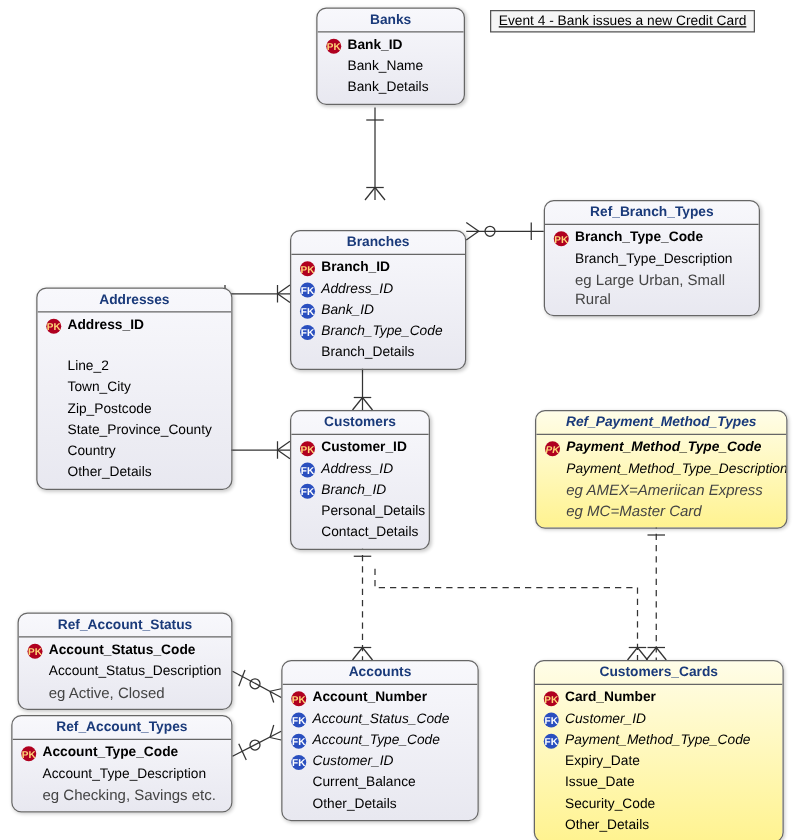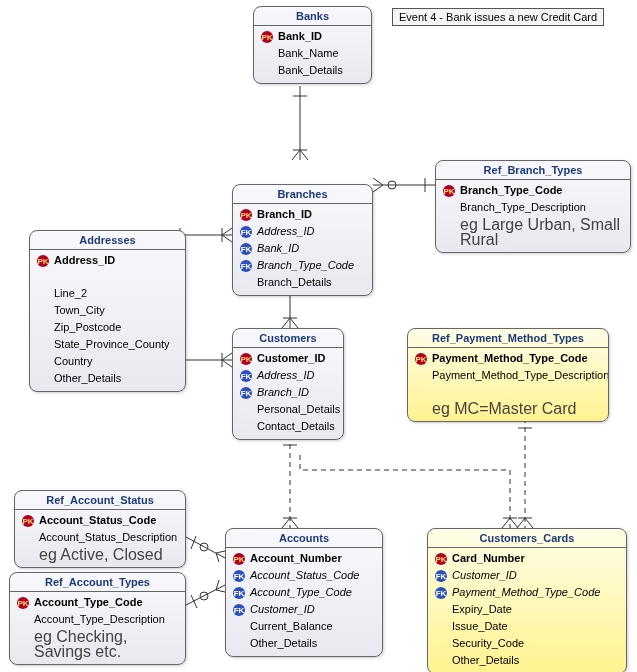--- a/index.html
+++ b/index.html
@@ -47,27 +47,28 @@
     display: inline-flex;
     align-items: flex-start;
     justify-content: center;
     flex: 0 0 14px;
     margin-right: 4px;
   }
   .key-icon svg { display:block; }
   .attr-name { flex: 1; color: #000; }
   .fk .attr-name { font-style: italic; }
   .pk .attr-name { font-weight: bold; }
-  .note-text { color: #444; font-size: 16px; }
+  .note-text { color: #444; font-size: 12px; }
   .event-label {
     position: absolute;
     border: 1px solid #555;
     background: #f5f5f5;
     padding: 2px 6px;
     font-size: 11px;
+    text-decoration: underline;
     color: #000;
   }
   svg.connectors {
     position: absolute;
     top: 0; left: 0;
     width: 637px; height: 672px;
     pointer-events: none;
   }
 </style>
 </head>
@@ -203,21 +204,21 @@
         </span>
         <span class="attr-name ">Branch_Type_Code</span>
       </div>
       <div class="attr-row ">
         <span class="key-icon"></span>
         <span class="attr-name ">Branch_Details</span>
       </div>
     </div>
 </div>
 
-<div class="entity" style="left:435px; top:160px; width:196px;">
+<div class="entity" style="left:435px; top:160px; width:173px;">
   <div class="entity-title">Ref_Branch_Types</div>
   <div class="entity-body">
       <div class="attr-row pk">
         <span class="key-icon">
           <svg width="14" height="14">
             <circle cx="7" cy="7" r="6" fill="#b00020"></circle>
             <text x="7" y="10" text-anchor="middle" font-size="8" fill="#ffd777" font-weight="bold">PK</text>
           </svg>
         </span>
         <span class="attr-name ">Branch_Type_Code</span>
@@ -309,38 +310,39 @@
         <span class="key-icon"></span>
         <span class="attr-name ">Personal_Details</span>
       </div>
       <div class="attr-row ">
         <span class="key-icon"></span>
         <span class="attr-name ">Contact_Details</span>
       </div>
     </div>
 </div>
 
-<div class="entity highlight" style="left:407px; top:328px; width:202px;">
+<div class="entity highlight" style="left:428px; top:328px; width:202px;font-style:italic;">
   <div class="entity-title">Ref_Payment_Method_Types</div>
   <div class="entity-body">
       <div class="attr-row pk">
         <span class="key-icon">
           <svg width="14" height="14">
             <circle cx="7" cy="7" r="6" fill="#b00020"></circle>
             <text x="7" y="10" text-anchor="middle" font-size="8" fill="#ffd777" font-weight="bold">PK</text>
           </svg>
         </span>
         <span class="attr-name ">Payment_Method_Type_Code</span>
       </div>
       <div class="attr-row ">
         <span class="key-icon"></span>
         <span class="attr-name ">Payment_Method_Type_Description</span>
       </div>
       <div class="attr-row ">
         <span class="key-icon"></span>
+        <span class="attr-name note-text">eg AMEX=Ameriican Express</span>
       </div>
       <div class="attr-row ">
         <span class="key-icon"></span>
         <span class="attr-name note-text">eg MC=Master Card</span>
       </div>
     </div>
 </div>
 
 <div class="entity" style="left:14px; top:490px; width:172px;">
   <div class="entity-title">Ref_Account_Status</div>

